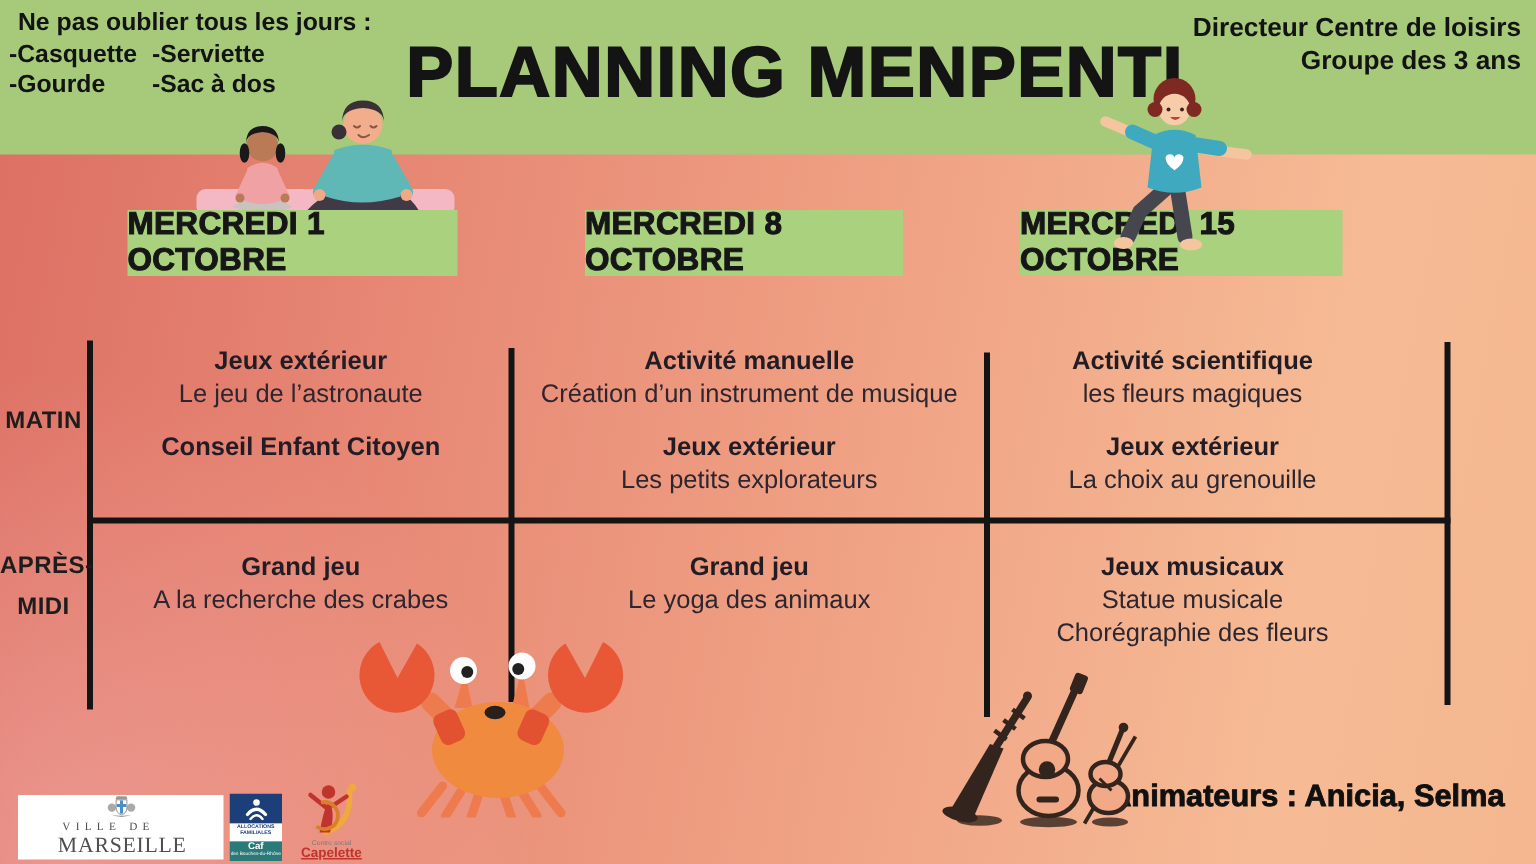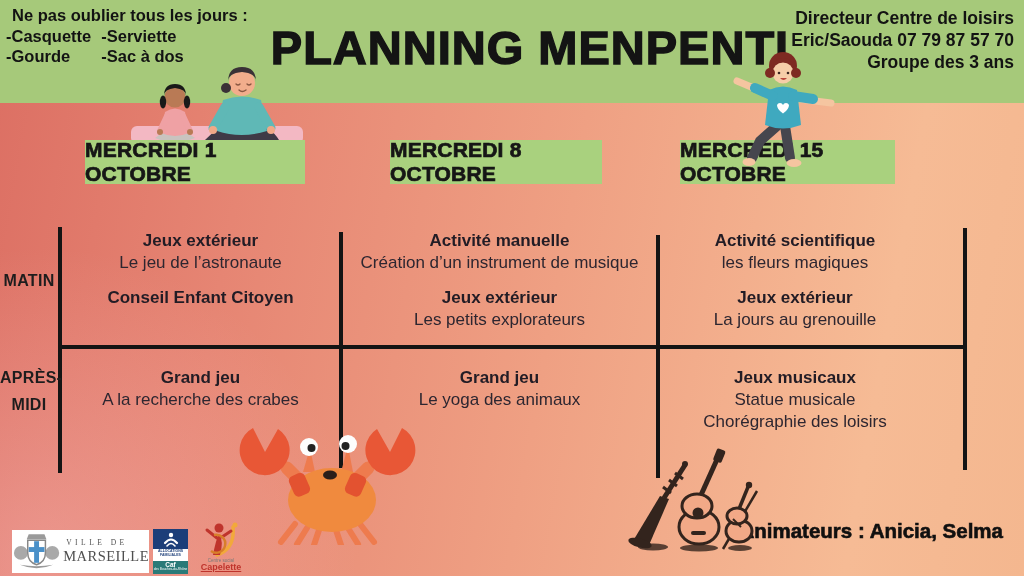--- a/index.html
+++ b/index.html
@@ -47,21 +47,21 @@
   .matin-row{top:230px;}
   .pm-row{top:367px;}
   
   .illus{position:absolute;}
   .meditation{left:127px;top:50px;z-index:2;}
   .yoga-girl{left:727px;top:46px;z-index:6;}
   .crab{left:235px;top:420px;z-index:5;}
   .instruments{left:627px;top:447px;z-index:5;}
   
   .animateurs{position:absolute;right:21px;top:519px;font-size:20.5px;font-weight:700;color:#101010;-webkit-text-stroke:.6px #101010;z-index:4;}
-  .logo-marseille{position:absolute;left:12px;top:530px;width:137px;height:43px;background:#fff;z-index:4;display:flex;align-items:center;}
+  .logo-marseille{position:absolute;left:12px;top:530px;width:137px;height:43px;background:#fff;z-index:4;display:flex;align-items:center;flex-direction:column;}
   .lm-text{margin-left:2px;color:#4f4f4f;font-family:"Liberation Serif",serif;}
   .lm-l1{font-size:7.5px;letter-spacing:3.5px;margin-left:3px;}
   .lm-l2{font-size:14.5px;letter-spacing:.5px;margin-top:1px;}
   .logo-caf{position:absolute;left:153px;top:529px;width:35px;height:45px;z-index:4;font-weight:700;text-align:center;overflow:hidden;}
   .caf-top{height:20px;background:#1c3e79;display:flex;align-items:center;justify-content:center;}
   .caf-mid{height:11px;background:#fff;color:#1c3e79;font-size:3.5px;line-height:3.8px;padding-top:1px;font-weight:700;}
   .caf-bot{height:13px;background:#2a7a78;color:#fff;font-size:6.5px;line-height:7px;}
   .caf-bot .sub{font-size:3.2px;line-height:3.4px;display:block;font-weight:400;}
   .logo-capelette{position:absolute;left:191px;top:521px;width:60px;height:54px;z-index:4;text-align:center;}
   .cap-l1{font-size:4.5px;color:#7a7a7a;margin-top:-3px;}
@@ -87,21 +87,20 @@
         <td class="c2">-Sac à dos</td>
       </tr>
     </tbody>
       </table>
   </div>
 
   <div class="banner-title display">PLANNING MENPENTI</div>
 
   <div class="contact">
     <div>Directeur Centre de loisirs</div>
-    <div>Eric/Saouda 07 79 87 57 70</div>
     <div>Groupe des 3 ans</div>
   </div>
 
   <svg class="illus meditation" width="180" height="100" viewBox="0 0 180 100">
     <rect x="4" y="76" width="172" height="18" rx="6" fill="#f3b8c3"></rect>
 
     <path d="M28 88 Q48 73 68 88 Q48 96 28 88 Z" fill="#c9c3bf"></path>
     <path d="M38 62 Q48 55 58 62 L62 83 Q48 89 34 83 Z" fill="#efa1a4"></path>
     <line x1="40" y1="66" x2="33" y2="81" stroke="#efa1a4" stroke-width="6" stroke-linecap="round"></line>
     <line x1="56" y1="66" x2="63" y2="81" stroke="#efa1a4" stroke-width="6" stroke-linecap="round"></line>
@@ -178,37 +177,37 @@
     <div>Création d’un instrument de musique</div>
     <div class="gap"></div>
     <div class="t">Jeux extérieur</div>
     <div>Les petits explorateurs</div>
   </div>
   <div class="cell c3 matin-row">
     <div class="t">Activité scientifique</div>
     <div>les fleurs magiques</div>
     <div class="gap"></div>
     <div class="t">Jeux extérieur</div>
-    <div>La jours au grenouille</div>
+    <div>La choix au grenouille</div>
   </div>
 
   <div class="cell c1 pm-row">
     <div class="t">Grand jeu</div>
     <div>A la recherche des crabes</div>
     <div></div>
   </div>
   <div class="cell c2 pm-row">
     <div class="t">Grand jeu</div>
     <div>Le yoga des animaux</div>
     <div></div>
   </div>
   <div class="cell c3 pm-row">
     <div class="t">Jeux musicaux</div>
     <div>Statue musicale</div>
-    <div>Chorégraphie des loisirs</div>
+    <div>Chorégraphie des fleurs</div>
   </div>
 
   <svg class="illus crab" width="185" height="125" viewBox="0 0 185 125">
     <line x1="52" y1="48" x2="68" y2="64" stroke="#ee7b4e" stroke-width="13" stroke-linecap="round"></line>
     <line x1="133" y1="48" x2="117" y2="64" stroke="#ee7b4e" stroke-width="13" stroke-linecap="round"></line>
     <polygon points="68,52 80,52 75,28" fill="#ee7b4e"></polygon>
     <polygon points="106,52 118,52 113,26" fill="#ee7b4e"></polygon>
     <line x1="60" y1="104" x2="46" y2="122" stroke="#ee7b4e" stroke-width="6" stroke-linecap="round"></line>
     <line x1="72" y1="108" x2="62" y2="124" stroke="#ee7b4e" stroke-width="6" stroke-linecap="round"></line>
     <line x1="84" y1="110" x2="79" y2="125" stroke="#ee7b4e" stroke-width="6" stroke-linecap="round"></line>

